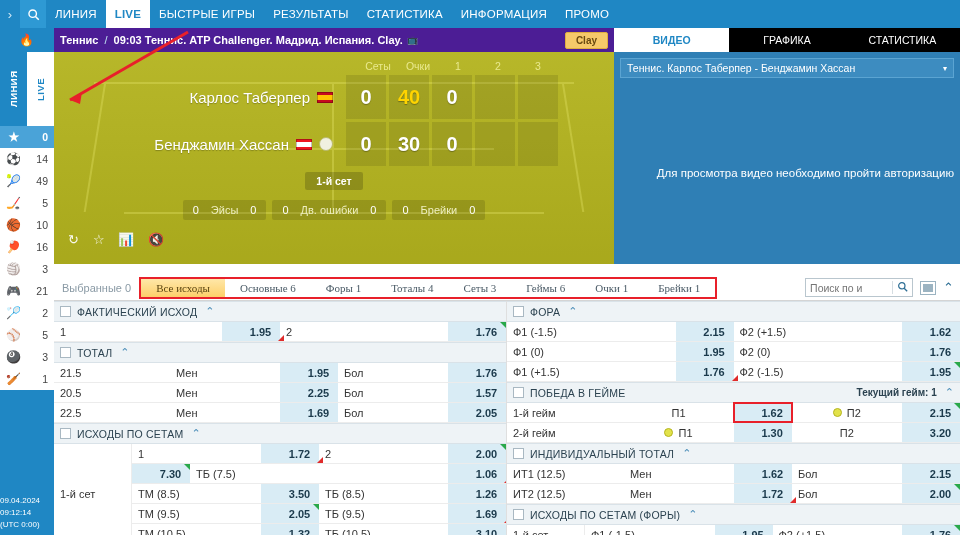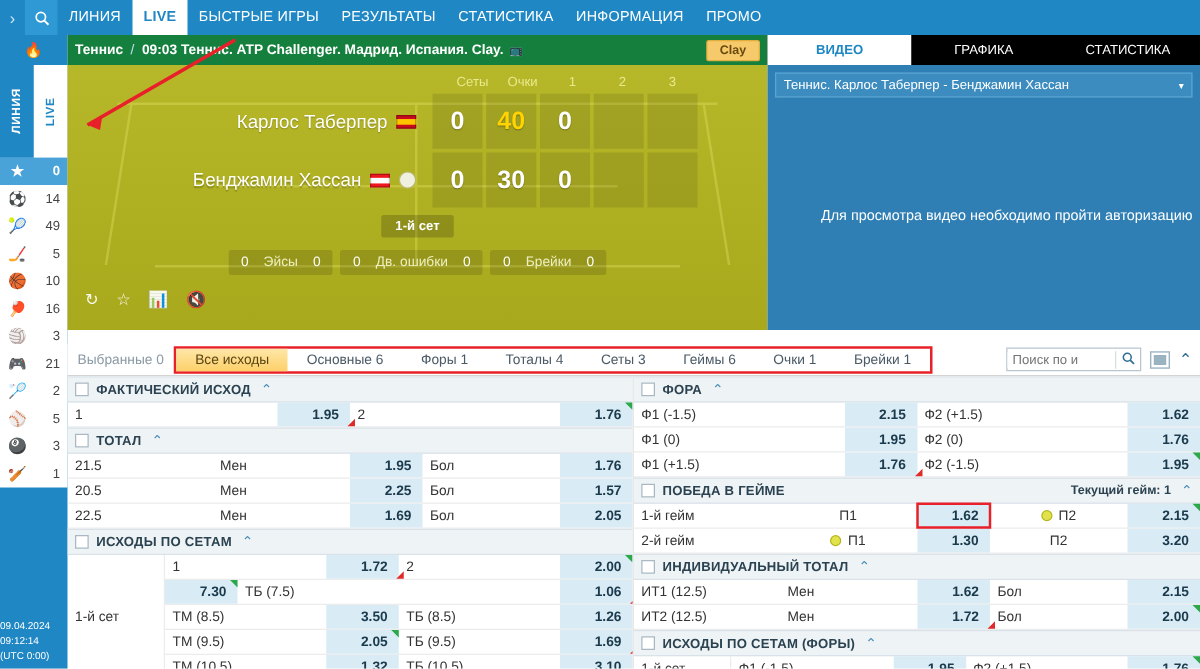--- a/index.html
+++ b/index.html
@@ -53,21 +53,21 @@
   .rail-ico { width:18px; font-size:12px; line-height:1; text-align:center; }
   .rail-cnt { flex:1; text-align:right; }
   .rail-clock {
     position:absolute; left:0; bottom:4px; width:54px; 
     color:#fff; font-size:8px; line-height:12px;
   }
 
   
   .matchbar {
     position:absolute; left:54px; top:28px; width:560px; height:24px;
-    background:#15803d; color:#fff; display:flex; align-items:center;
+    background:#4c1d95; color:#fff; display:flex; align-items:center;
     padding:0 6px; font-size:11px; font-weight:bold;
   }
   .matchbar .sep { margin:0 6px; color:#bfe0f2; font-weight:normal; }
   .matchbar .ico-tv { margin-left:5px; font-size:9px; opacity:.9; }
   .clay-badge {
     margin-left:auto; background:#f6c96a; color:#6a4a10; font-size:10px;
     font-weight:bold; padding:2px 10px; border-radius:2px; border:1px solid #e0ae3f;
   }
 
   
@@ -143,21 +143,21 @@
   
   .mtoolbar {
     position:absolute; left:54px; top:275px; width:906px; height:26px;
     background:#fff; border-bottom:1px solid #d4d4d4;
     display:flex; align-items:center;
   }
   .sel-tab { padding:0 8px; color:#8a9aa5; font-size:11px; cursor:pointer; }
   .tabgroup {
     display:flex; align-items:center; border:2px solid #e8202a; height:22px;
   }
-  .mtab { padding:0 15px; line-height:18px; font-size:11px; color:#4a5a66; cursor:pointer; }
+  .mtab { padding:0 15px; line-height:18px; font-size:11px; color:#4a5a66; cursor:pointer;font-family:Liberation Serif, serif; }
   .mtab.active { background:linear-gradient(#ffe7a8,#fdd06a); color:#5a4512; }
   .searchbox {
     margin-left:auto; margin-right:8px; display:flex; align-items:center;
     border:1px solid #b9c6ce; height:19px; background:#fff;justify-content:center;
   }
   .searchbox input {
     border:0; outline:0; width:86px; font-size:10.5px; padding:0 4px;
     font-family:"Liberation Sans", sans-serif; color:#444;
   }
   .searchbox .mag { padding:0 4px; border-left:1px solid #d5dde2; cursor:pointer; }
@@ -172,21 +172,21 @@
   .col.left { border-right:1px solid #dfdfdf; }
 
   .mhead {
     display:flex; align-items:center; height:21px; background:#eef3f6;
     border-top:1px solid #d9e2e8; border-bottom:1px solid #d9e2e8; padding:0 6px;
   }
   .mhead .cb {
     width:11px; height:11px; border:1px solid #a9b8c2; background:#fff;
     margin-right:6px; cursor:pointer;
   }
-  .mhead .t { font-size:10.5px; font-weight:bold; color:#2b4250; letter-spacing:.2px; }
+  .mhead .t { font-size:10.5px; font-weight:normal; color:#2b4250; letter-spacing:.2px; }
   .mhead .right { margin-left:auto; font-size:10px; color:#2b4250; font-weight:bold; }
   .mhead .chev { margin-left:8px; color:#4a8db8; font-size:11px; cursor:pointer; }
 
   .mrow { display:flex; align-items:stretch; height:20px; border-bottom:1px solid #ececec; }
   .mrow .lbl { flex:1; display:flex; align-items:center; padding-left:6px; font-size:11px; color:#333; }
   .mrow .lbl.c { justify-content:center; padding:0; }
   .mrow .pick {
     width:110px; display:flex; align-items:center; padding-left:6px; font-size:11px; color:#333;
   }
   .odd {

